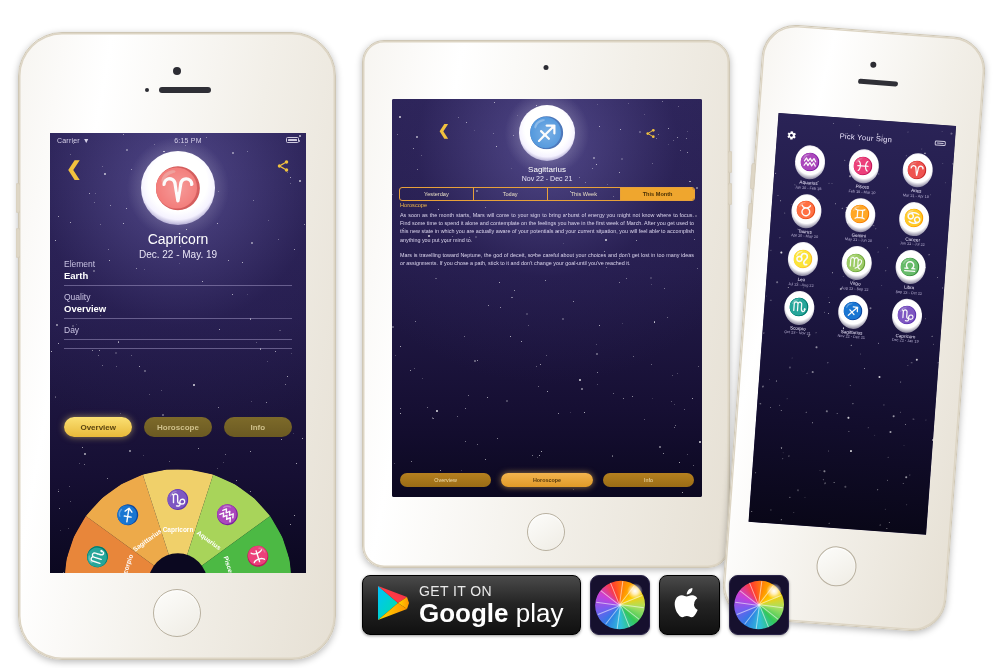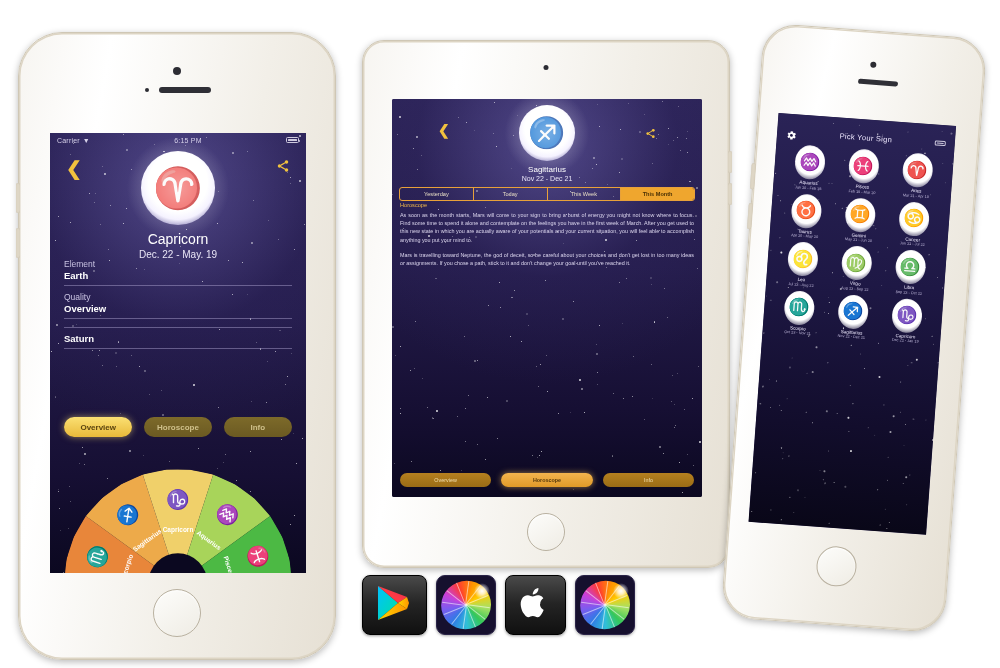--- a/index.html
+++ b/index.html
@@ -371,23 +371,23 @@
         <div class="detail-list" id="detail-list" style="top:125px;">
             <div class="detail-row">
               <div class="detail-label">Element</div>
               <div class="detail-value">Earth</div>
             </div>
             <div class="detail-row">
               <div class="detail-label">Quality</div>
               <div class="detail-value">Overview</div>
             </div>
             <div class="detail-row">
+              <div class="detail-label">Day</div>
             </div>
             <div class="detail-row">
-              <div class="detail-value">Saturn</div>
             </div>
           </div>
 
         <div class="pillrow" id="pillrow-left" style="left:14px;right:14px;top:284px;">
             <div class="pill active" style="width: 30%; height: 20px; font-size: 8px;">Overview</div>
             <div class="pill dim" style="width: 30%; height: 20px; font-size: 8px;">Horoscope</div>
             <div class="pill dim" style="width: 30%; height: 20px; font-size: 8px;">Info</div>
           </div>
 
         <div class="wheel-wrap" style="left:0;right:0;bottom:0;height:118px;">
@@ -926,20 +926,24 @@
               <stop offset="0" stop-color="#ff3a44"></stop>
                 <stop offset="1" stop-color="#c31162"></stop>
             </linearGradient>
           </defs>
           <path d="M2 2 L22 19 L2 36 Z" fill="url(#gp1)"></path>
           <path d="M2 2 L22 19 L31 13 Z" fill="url(#gp3)"></path>
           <path d="M2 36 L22 19 L31 25 Z" fill="url(#gp2)"></path>
           <path d="M22 19 L31 13 L33 19 L31 25 Z" fill="url(#gp2)"></path>
         </svg>
       </span>
+      <span>
+        <div class="badge-top">GET IT ON</div>
+        <div class="badge-main"><span>Google</span> <span class="light">play</span></div>
+      </span>
     </div>
 
     <div class="appicon">
       <div class="rainbow"></div>
         <div class="spokes" id="spokes1">
           <div class="sp" style="transform: rotate(-22deg);"></div>
           <div class="sp" style="transform: rotate(8deg);"></div>
           <div class="sp" style="transform: rotate(38deg);"></div>
           <div class="sp" style="transform: rotate(68deg);"></div>
           <div class="sp" style="transform: rotate(98deg);"></div>

